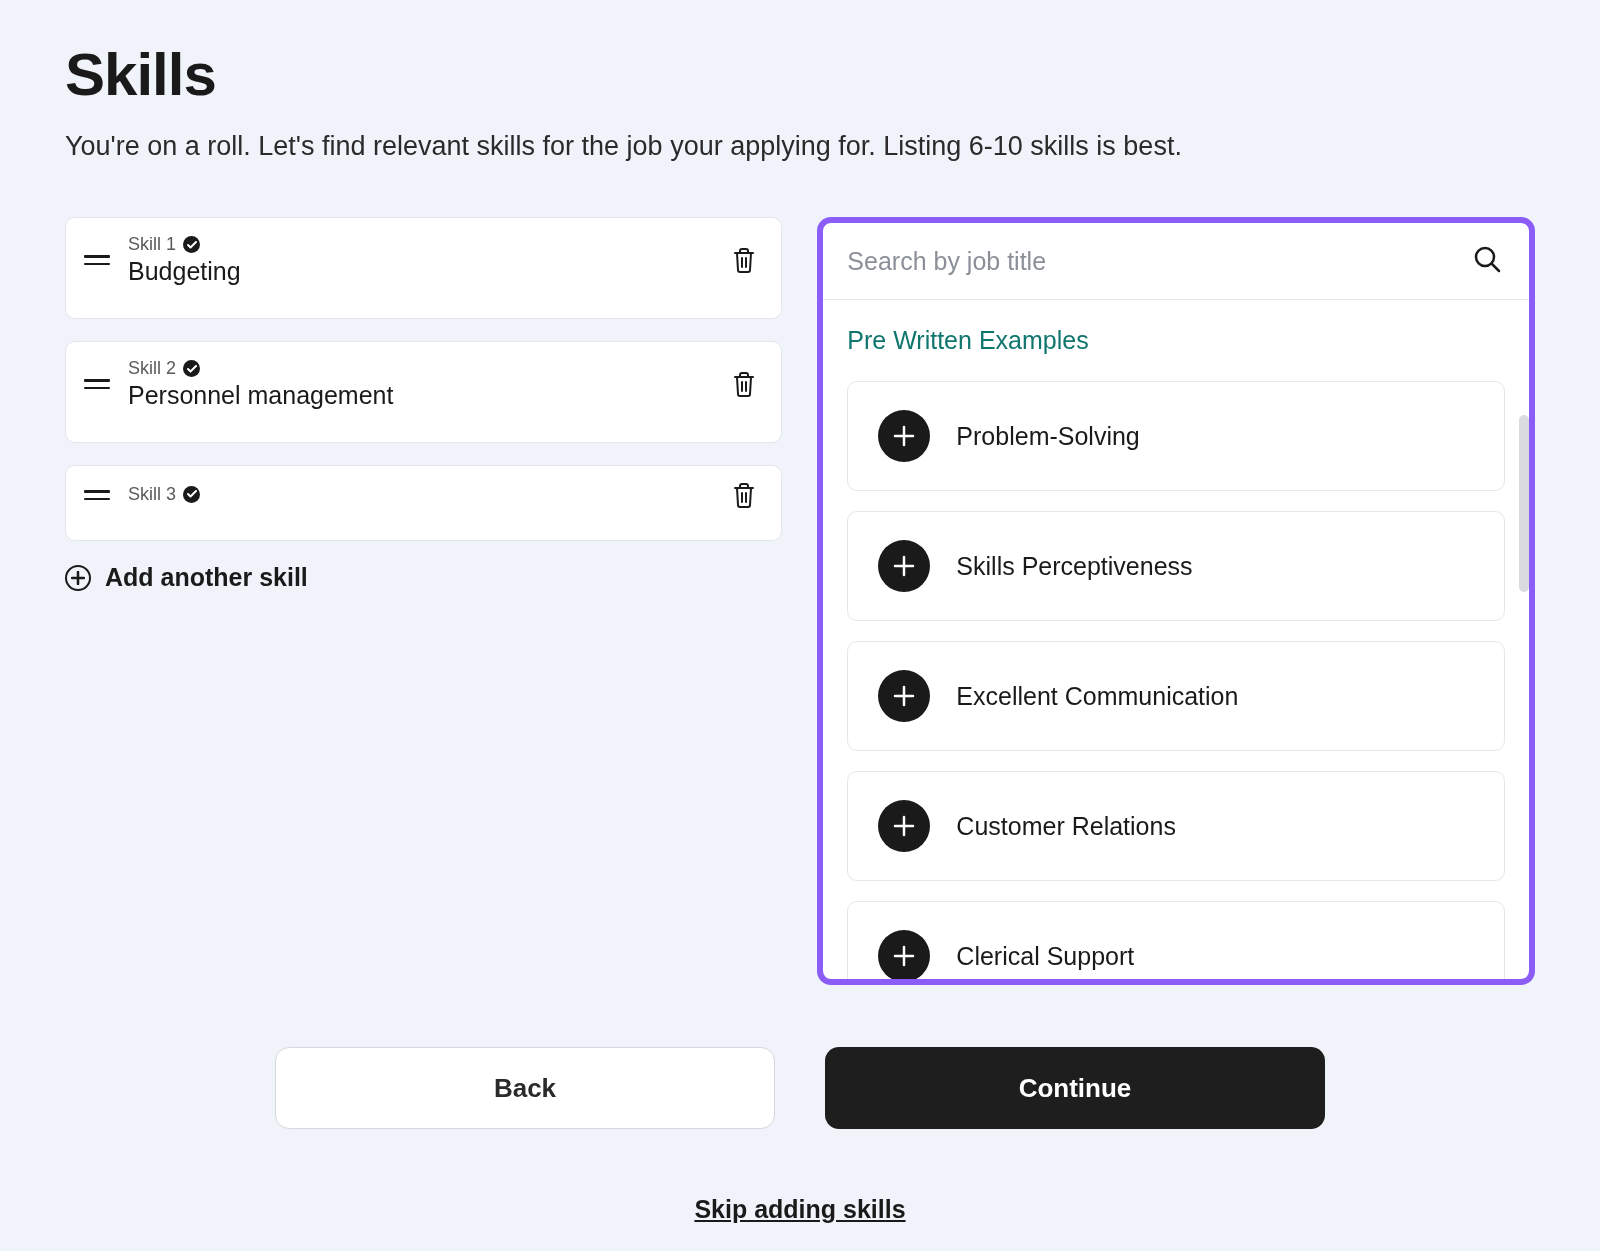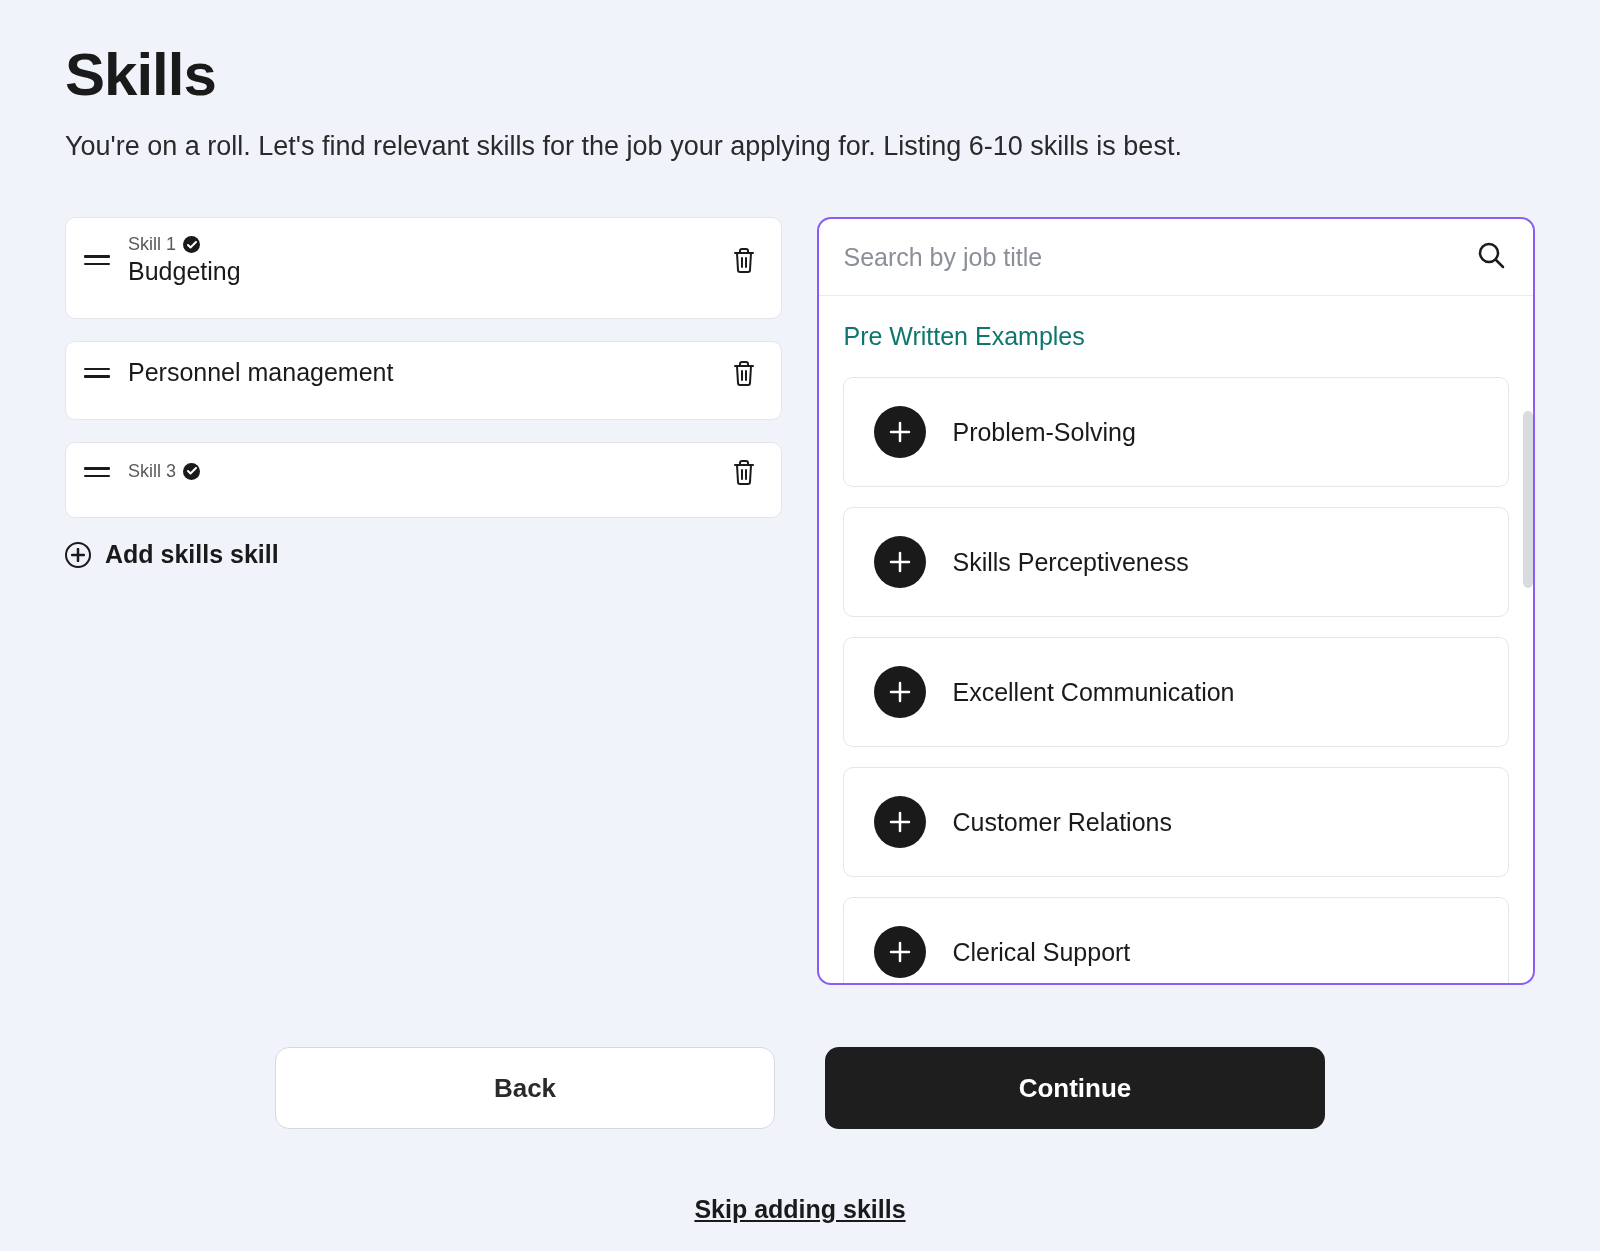--- a/index.html
+++ b/index.html
@@ -23,21 +23,21 @@
     margin-bottom: 55px;
   }
   .columns {
     display: flex;
     gap: 35px;
   }
   .left-col { width: 735px; }
   .right-col {
     width: 735px;
     background: #fff;
-    border: 2px solid #8b5cf6;
+    border: 6px solid #8b5cf6;
     border-radius: 14px;
     display: flex;
     flex-direction: column;
     height: 768px;
     position: relative;
   }
   .skill-card {
     background: #fff;
     border: 1px solid #e4e6ea;
     border-radius: 10px;
@@ -237,20 +237,28 @@
           </svg>
       </div>
     </div>
 
     <div class="skill-card">
       <div class="drag-handle">
         <div class="line"></div>
           <div class="line"></div>
       </div>
       <div class="skill-body">
+        <div class="skill-label-row">
+          <span class="skill-label">Skill 2</span>
+          <span class="check-badge">
+            <svg width="10" height="8" viewBox="0 0 10 8">
+                <path d="M1 4 L3.5 6.5 L9 1" stroke="#fff" stroke-width="2" fill="none" stroke-linecap="round" stroke-linejoin="round"></path>
+              </svg>
+          </span>
+        </div>
         <div class="skill-value">Personnel management</div>
       </div>
       <div class="trash-btn">
         <svg width="24" height="26" viewBox="0 0 24 26">
             <path d="M3 6h18M8 6V4a2 2 0 0 1 2-2h4a2 2 0 0 1 2 2v2M5 6l1 17a2 2 0 0 0 2 2h8a2 2 0 0 0 2-2l1-17M10 11v9M14 11v9" stroke="#1a1a1a" stroke-width="2" fill="none" stroke-linecap="round" stroke-linejoin="round"></path>
           </svg>
       </div>
     </div>
 
     <div class="skill-card">
@@ -274,21 +282,21 @@
           </svg>
       </div>
     </div>
 
     <div class="add-skill-row">
       <span class="plus-circle">
         <svg width="14" height="14" viewBox="0 0 14 14">
             <path d="M7 1v12M1 7h12" stroke="#1a1a1a" stroke-width="2.5" stroke-linecap="round"></path>
           </svg>
       </span>
-      <span class="add-skill-label">Add skills skill</span>
+      <span class="add-skill-label">Add another skill</span>
     </div>
   </div>
 
   <div class="right-col">
     <div class="search-row">
       <input class="search-input" placeholder="Search by job title" style="">
       <span class="search-icon">
         <svg width="28" height="28" viewBox="0 0 28 28">
             <circle cx="12" cy="12" r="9" stroke="#1a1a1a" stroke-width="2.5" fill="none"></circle>
             <path d="M19 19l7 7" stroke="#1a1a1a" stroke-width="2.5" stroke-linecap="round"></path>

